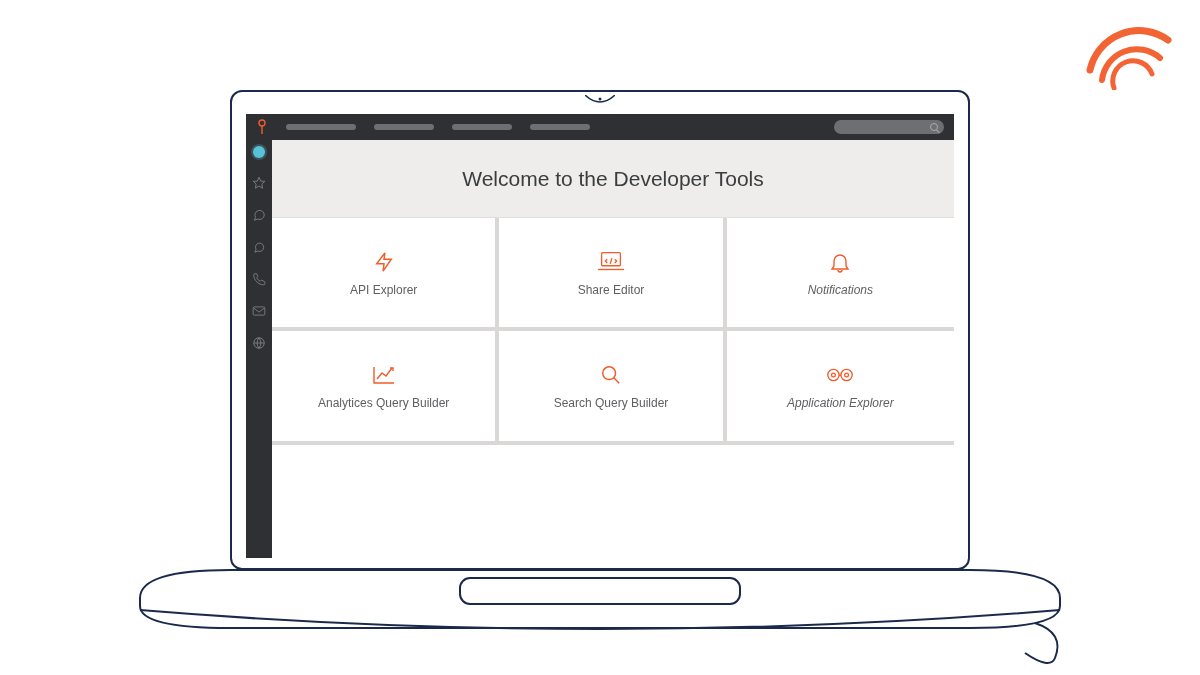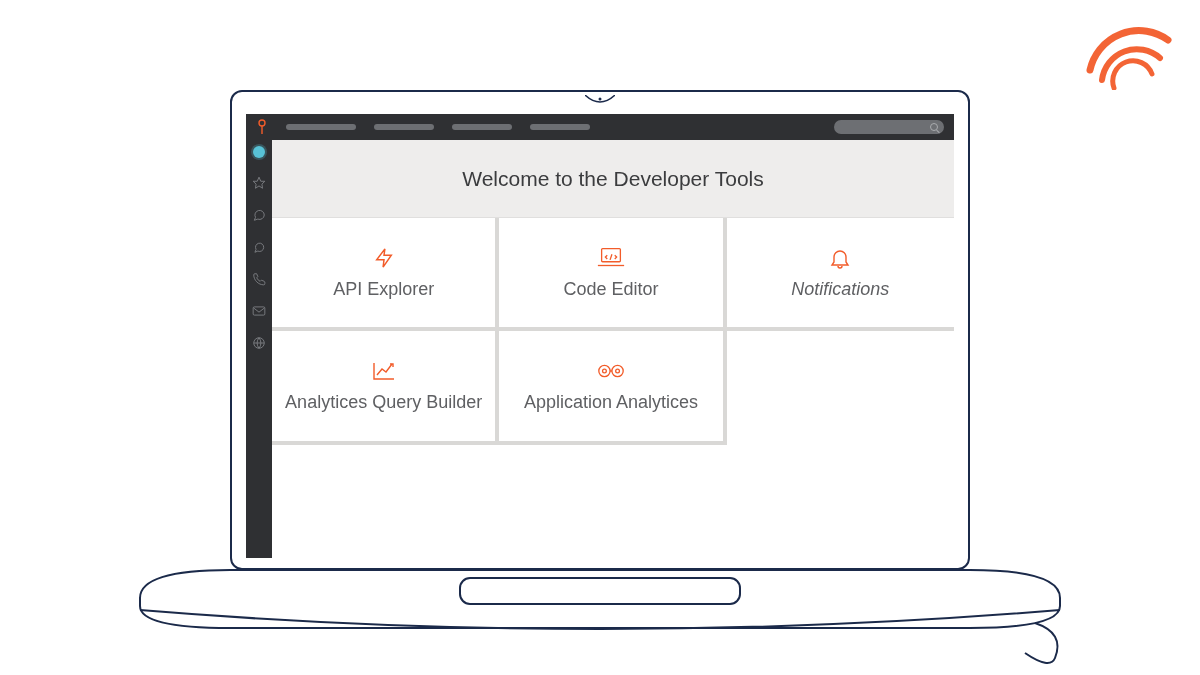--- a/index.html
+++ b/index.html
@@ -159,21 +159,21 @@
     align-items: center;
     justify-content: center;
     gap: 8px;
     border-right: 4px solid #d9d8d6;
     border-bottom: 4px solid #d9d8d6;
     cursor: pointer;
   }
   .tile:nth-child(3n) { border-right: none; font-style: italic; }
   .tile:nth-child(n+7) { border-bottom: none; padding-left: 44px; }
   .tile-label {
-    font-size: 18px;
+    font-size: 12px;
     color: #5f6063;
   }
   .tile-icon {
     height: 26px;
     display: flex;
     align-items: center;
     justify-content: center;
     color: #f25c2a;
   }
 
@@ -281,21 +281,21 @@
             </div>
 
             <div class="tile">
               <span class="tile-icon">
                 <svg width="30" height="24" viewBox="0 0 32 24" fill="none" stroke="currentColor" stroke-width="1.4">
                   <rect x="6" y="2" width="20" height="14" rx="1"></rect>
                   <path d="M2 20h28"></path>
                   <path d="M12 9l-2 2 2 2M20 9l2 2-2 2M17 8l-2 6"></path>
                 </svg>
               </span>
-              <span class="tile-label">Code Editor</span>
+              <span class="tile-label">Share Editor</span>
             </div>
 
             <div class="tile">
               <span class="tile-icon">
                 <svg width="24" height="26" viewBox="0 0 24 24" fill="none" stroke="currentColor" stroke-width="1.4">
                     <path d="M18 16v-5a6 6 0 1 0-12 0v5l-2 3h16z"></path>
                     <path d="M10 20a2 2 0 0 0 4 0"></path>
                   </svg>
               </span>
               <span class="tile-label">Notifications</span>
@@ -308,32 +308,41 @@
               <span class="tile-icon">
                 <svg width="26" height="22" viewBox="0 0 26 22" fill="none" stroke="currentColor" stroke-width="1.4">
                   <path d="M3 3v16h20"></path>
                   <path d="M6 15l5-6 4 3 6-8"></path>
                   <path d="M19 4h3v3"></path>
                 </svg>
               </span>
               <span class="tile-label">Analytices Query Builder</span>
             </div>
 
+            <div class="tile">
+              <span class="tile-icon">
+                <svg width="22" height="22" viewBox="0 0 24 24" fill="none" stroke="currentColor" stroke-width="1.6">
+                    <circle cx="10" cy="10" r="7"></circle>
+                    <path d="M21 21l-6-6"></path>
+                  </svg>
+              </span>
+              <span class="tile-label">Search Query Builder</span>
+            </div>
 
             <div class="tile">
               <span class="tile-icon">
                 <svg width="30" height="18" viewBox="0 0 32 18" fill="none" stroke="currentColor" stroke-width="1.4">
                   <circle cx="9" cy="9" r="6"></circle>
                     <circle cx="23" cy="9" r="6"></circle>
                     <path d="M15 9h2"></path>
                   <circle cx="9" cy="9" r="2"></circle>
                     <circle cx="23" cy="9" r="2"></circle>
                 </svg>
               </span>
-              <span class="tile-label">Application Analytices</span>
+              <span class="tile-label">Application Explorer</span>
             </div>
 
           </div>
         </div>
       </div>
     </div>
   </div>
 
   <div class="base">
     <svg width="940" height="100" viewBox="0 0 940 100">

